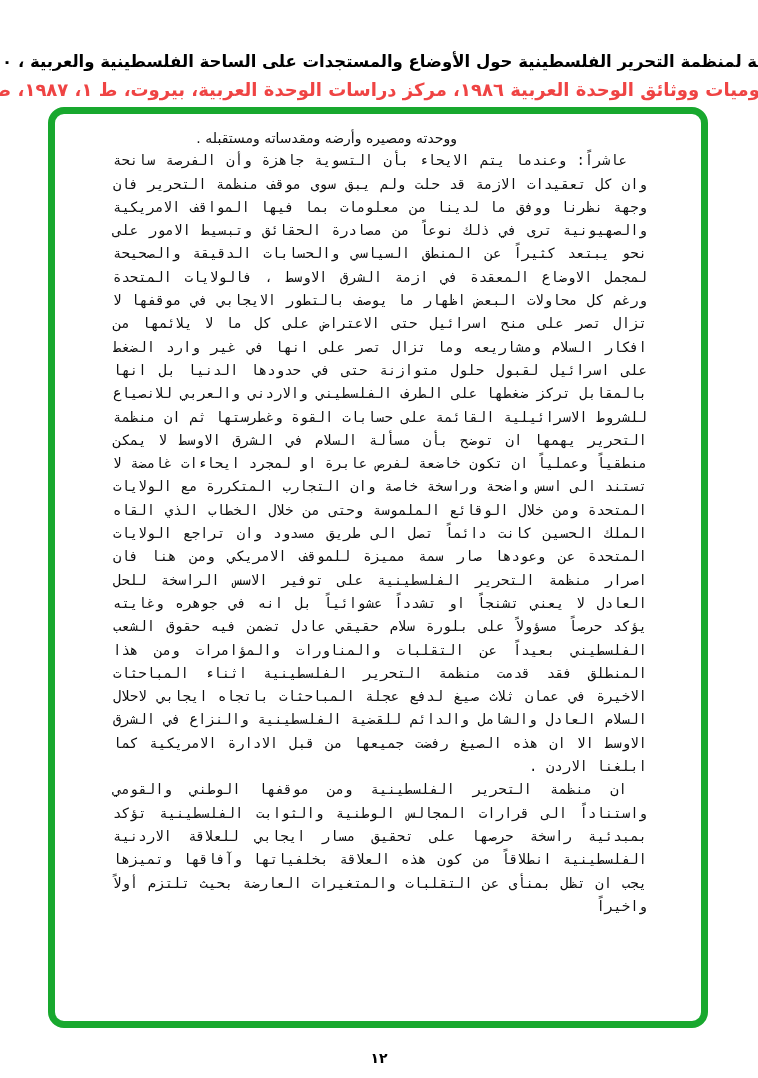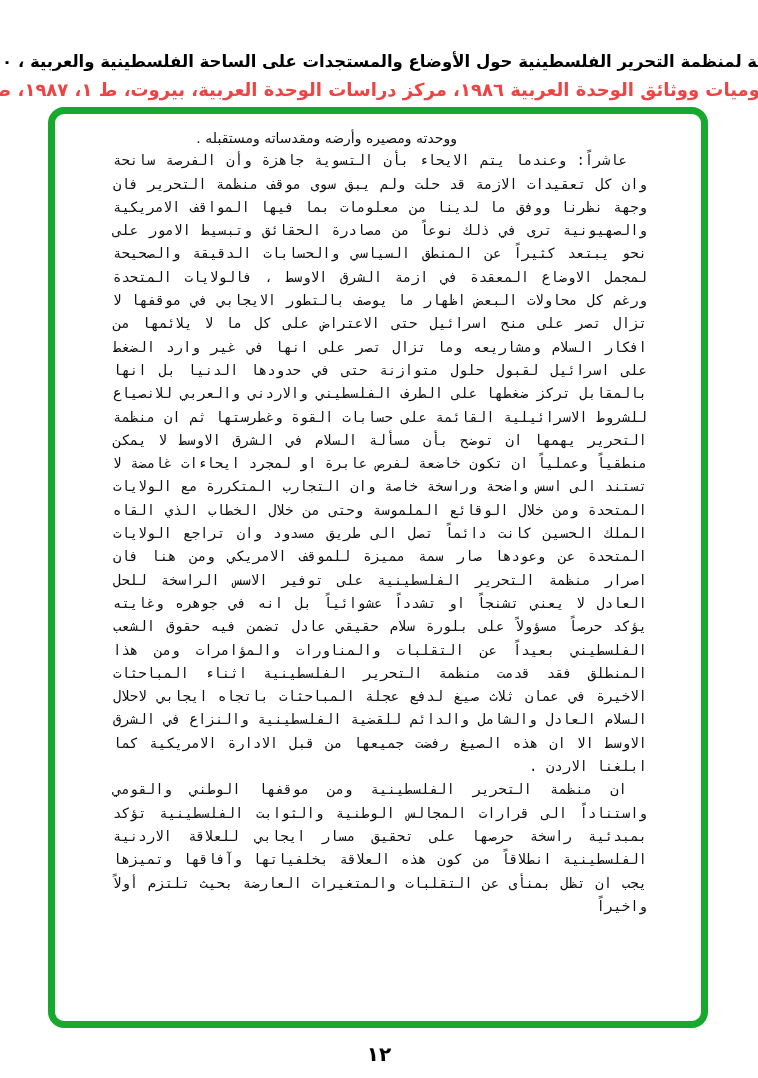--- a/index.html
+++ b/index.html
@@ -63,21 +63,21 @@
   }
   .para.indented { text-indent: 20px; font-family: Liberation Mono, monospace; }
   .page-number {
     position: absolute;
     bottom: 12px;
     left: 0;
     right: 0;
     text-align: center;
     direction: rtl;
     font-weight: bold;
-    font-size: 20px;
+    font-size: 14px;
     letter-spacing: 7px;
     color: #000000;
   }
 </style>
 </head>
 <body>
 
 <div class="page">
 
   <div class="header-title">(تابع) نص البيان الصادر عن اللجنة التنفيذية لمنظمة التحرير الفلسطينية حول الأوضاع والمستجدات على الساحة الفلسطينية والعربية ، ١٠</div>

